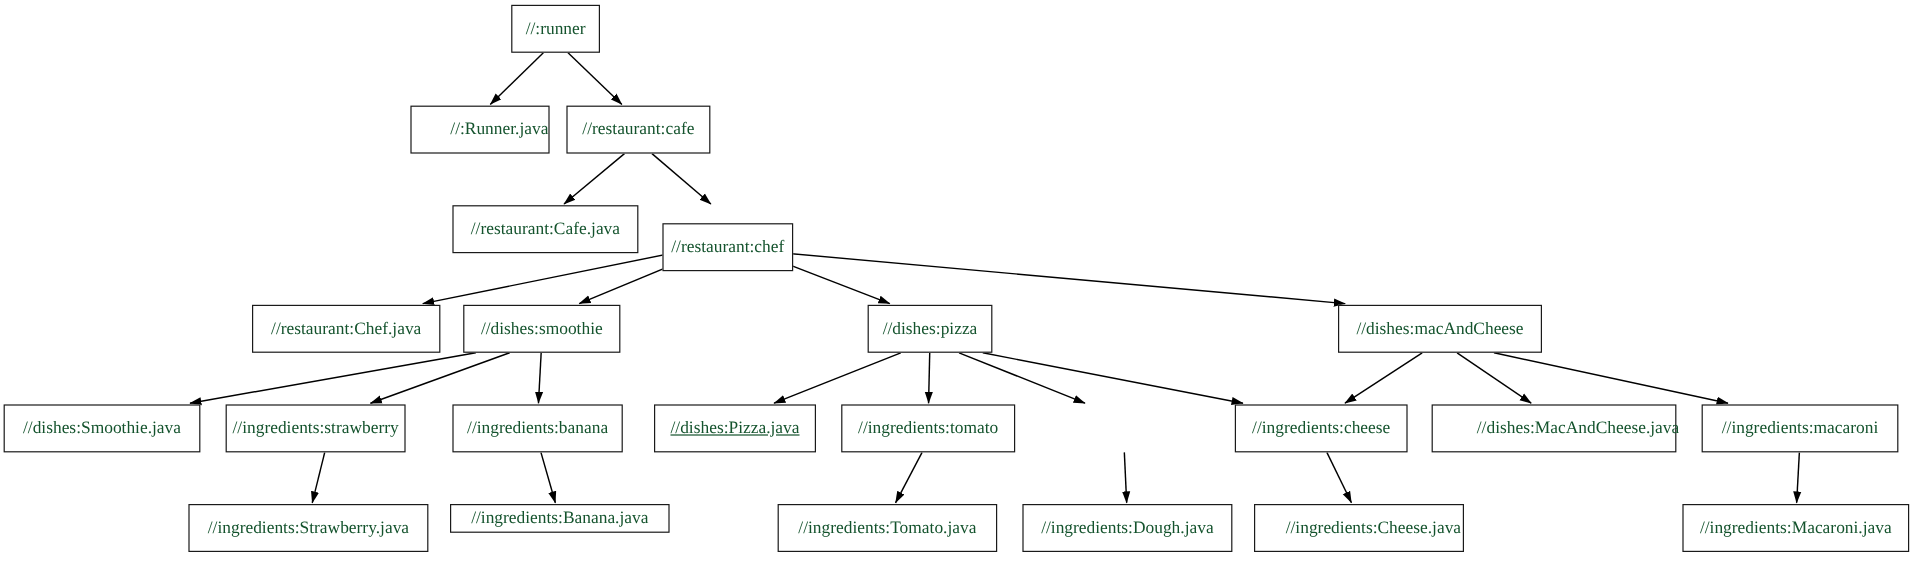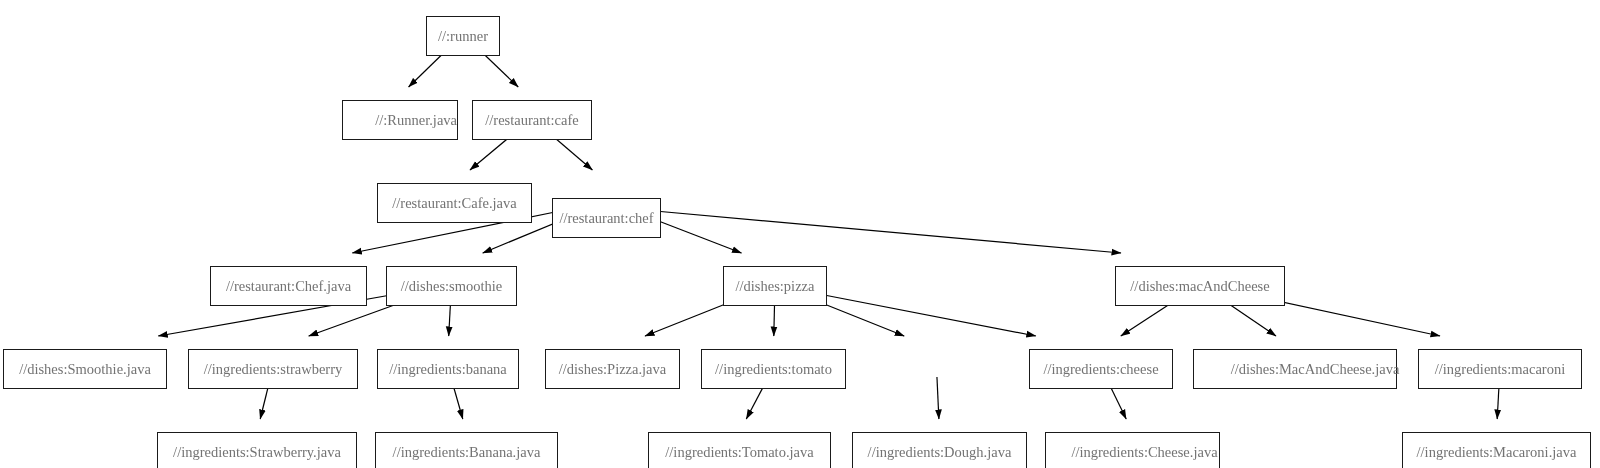--- a/index.html
+++ b/index.html
@@ -20,29 +20,28 @@
     left: 0;
     top: 0;
     width: 1600px;
     height: 468px;
   }
   .node {
     position: absolute;
     box-sizing: border-box;
     background: #ffffff;
     border: 1px solid #1a1a1a;
-    color: #737373;
+    color: #14532d;
     font-size: 14.5px;
     text-align: center;
     white-space: nowrap;
     display: flex;
     align-items: center;
     justify-content: center;
     line-height: 1;
-    margin-top: 12px;
   }
 </style>
 </head>
 <body>
 
 <div id="canvas">
   <svg id="edges" xmlns="http://www.w3.org/2000/svg">
     <defs>
       <marker id="arrow" markerWidth="11" markerHeight="8" refX="9.5" refY="4" orient="auto" markerUnits="userSpaceOnUse">
         <polygon points="0 0.6, 10 4, 0 7.4" fill="#000000"></polygon>
@@ -97,45 +96,45 @@
     </div>
     <div class="node" style="left: 723px; top: 254px; width: 104px; height: 40px; background: rgb(255, 255, 255); border-color: rgb(26, 26, 26);">
       <span>//dishes:pizza</span>
     </div>
     <div class="node" style="left: 1115px; top: 254px; width: 170px; height: 40px; background: rgb(255, 255, 255); border-color: rgb(26, 26, 26);">
       <span>//dishes:macAndCheese</span>
     </div>
     <div class="node" style="left: 3px; top: 337px; width: 164px; height: 40px; background: rgb(255, 255, 255); border-color: rgb(26, 26, 26);">
       <span>//dishes:Smoothie.java</span>
     </div>
-    <div class="node" style="left: 188px; top: 337px; width: 170px; height: 40px; background: rgb(255, 255, 255); border-color: rgb(26, 26, 26);">
+    <div class="node" style="left: 188px; top: 337px; width: 150px; height: 40px; background: rgb(255, 255, 255); border-color: rgb(26, 26, 26);">
       <span>//ingredients:strawberry</span>
     </div>
     <div class="node" style="left: 377px; top: 337px; width: 142px; height: 40px; background: rgb(255, 255, 255); border-color: rgb(26, 26, 26);">
       <span>//ingredients:banana</span>
     </div>
-    <div class="node" style="left: 545px; top: 337px; width: 135px; height: 40px; background: rgb(255, 255, 255); border-color: rgb(26, 26, 26);">
+    <div class="node" style="left: 545px; top: 337px; width: 135px; height: 40px; background: rgb(255, 255, 255); border-color: rgb(26, 26, 26); text-decoration: underline;">
       <span>//dishes:Pizza.java</span>
     </div>
     <div class="node" style="left: 701px; top: 337px; width: 145px; height: 40px; background: rgb(255, 255, 255); border-color: rgb(26, 26, 26);">
       <span>//ingredients:tomato</span>
     </div>
     <div class="node" style="left: 1029px; top: 337px; width: 144px; height: 40px; background: rgb(255, 255, 255); border-color: rgb(26, 26, 26);">
       <span>//ingredients:cheese</span>
     </div>
     <div class="node" style="left: 1193px; top: 337px; width: 204px; height: 40px; background: rgb(255, 255, 255); border-color: rgb(26, 26, 26); padding-left: 40px;">
       <span>//dishes:MacAndCheese.java</span>
     </div>
     <div class="node" style="left: 1418px; top: 337px; width: 164px; height: 40px; background: rgb(255, 255, 255); border-color: rgb(26, 26, 26);">
       <span>//ingredients:macaroni</span>
     </div>
     <div class="node" style="left: 157px; top: 420px; width: 200px; height: 40px; background: rgb(255, 255, 255); border-color: rgb(26, 26, 26);">
       <span>//ingredients:Strawberry.java</span>
     </div>
-    <div class="node" style="left: 375px; top: 420px; width: 183px; height: 40px; background: rgb(255, 255, 255); border-color: rgb(26, 26, 26);">
+    <div class="node" style="left: 375px; top: 420px; width: 183px; height: 24px; background: rgb(255, 255, 255); border-color: rgb(26, 26, 26);">
       <span>//ingredients:Banana.java</span>
     </div>
     <div class="node" style="left: 648px; top: 420px; width: 183px; height: 40px; background: rgb(255, 255, 255); border-color: rgb(26, 26, 26);">
       <span>//ingredients:Tomato.java</span>
     </div>
     <div class="node" style="left: 852px; top: 420px; width: 175px; height: 40px; background: rgb(255, 255, 255); border-color: rgb(26, 26, 26);">
       <span>//ingredients:Dough.java</span>
     </div>
     <div class="node" style="left: 1045px; top: 420px; width: 175px; height: 40px; background: rgb(255, 255, 255); border-color: rgb(26, 26, 26); padding-left: 24px;">
       <span>//ingredients:Cheese.java</span>

